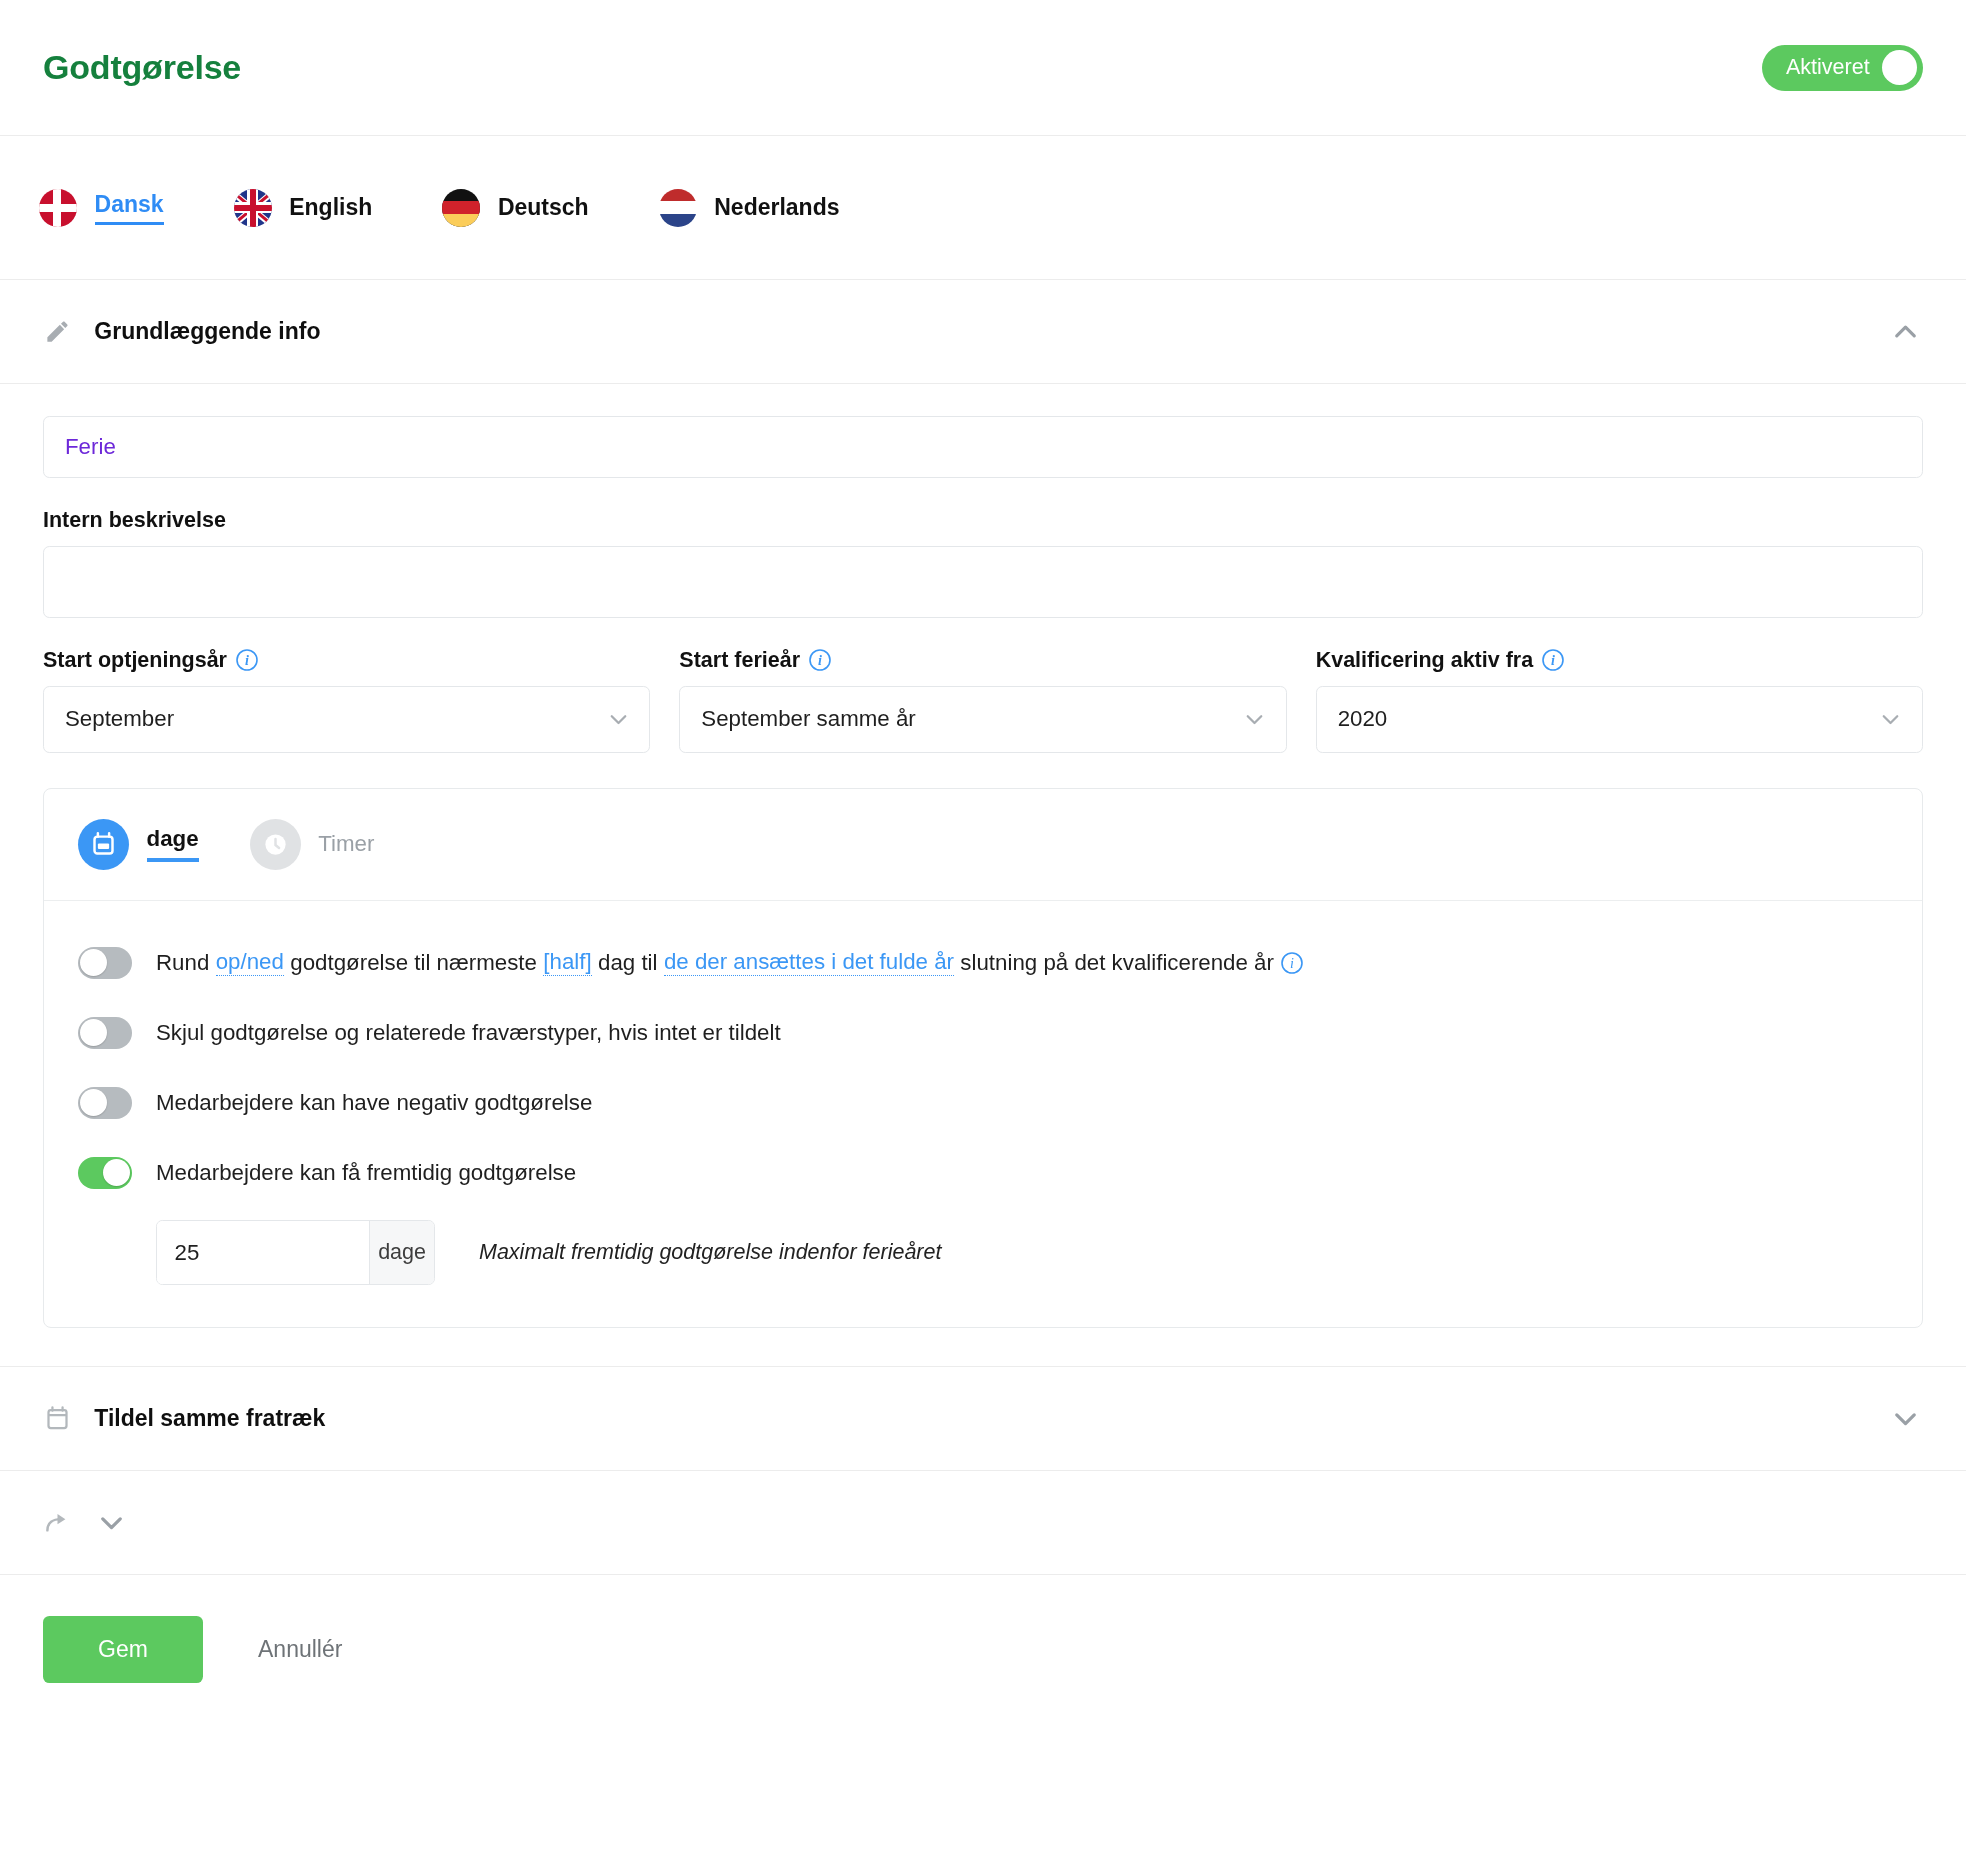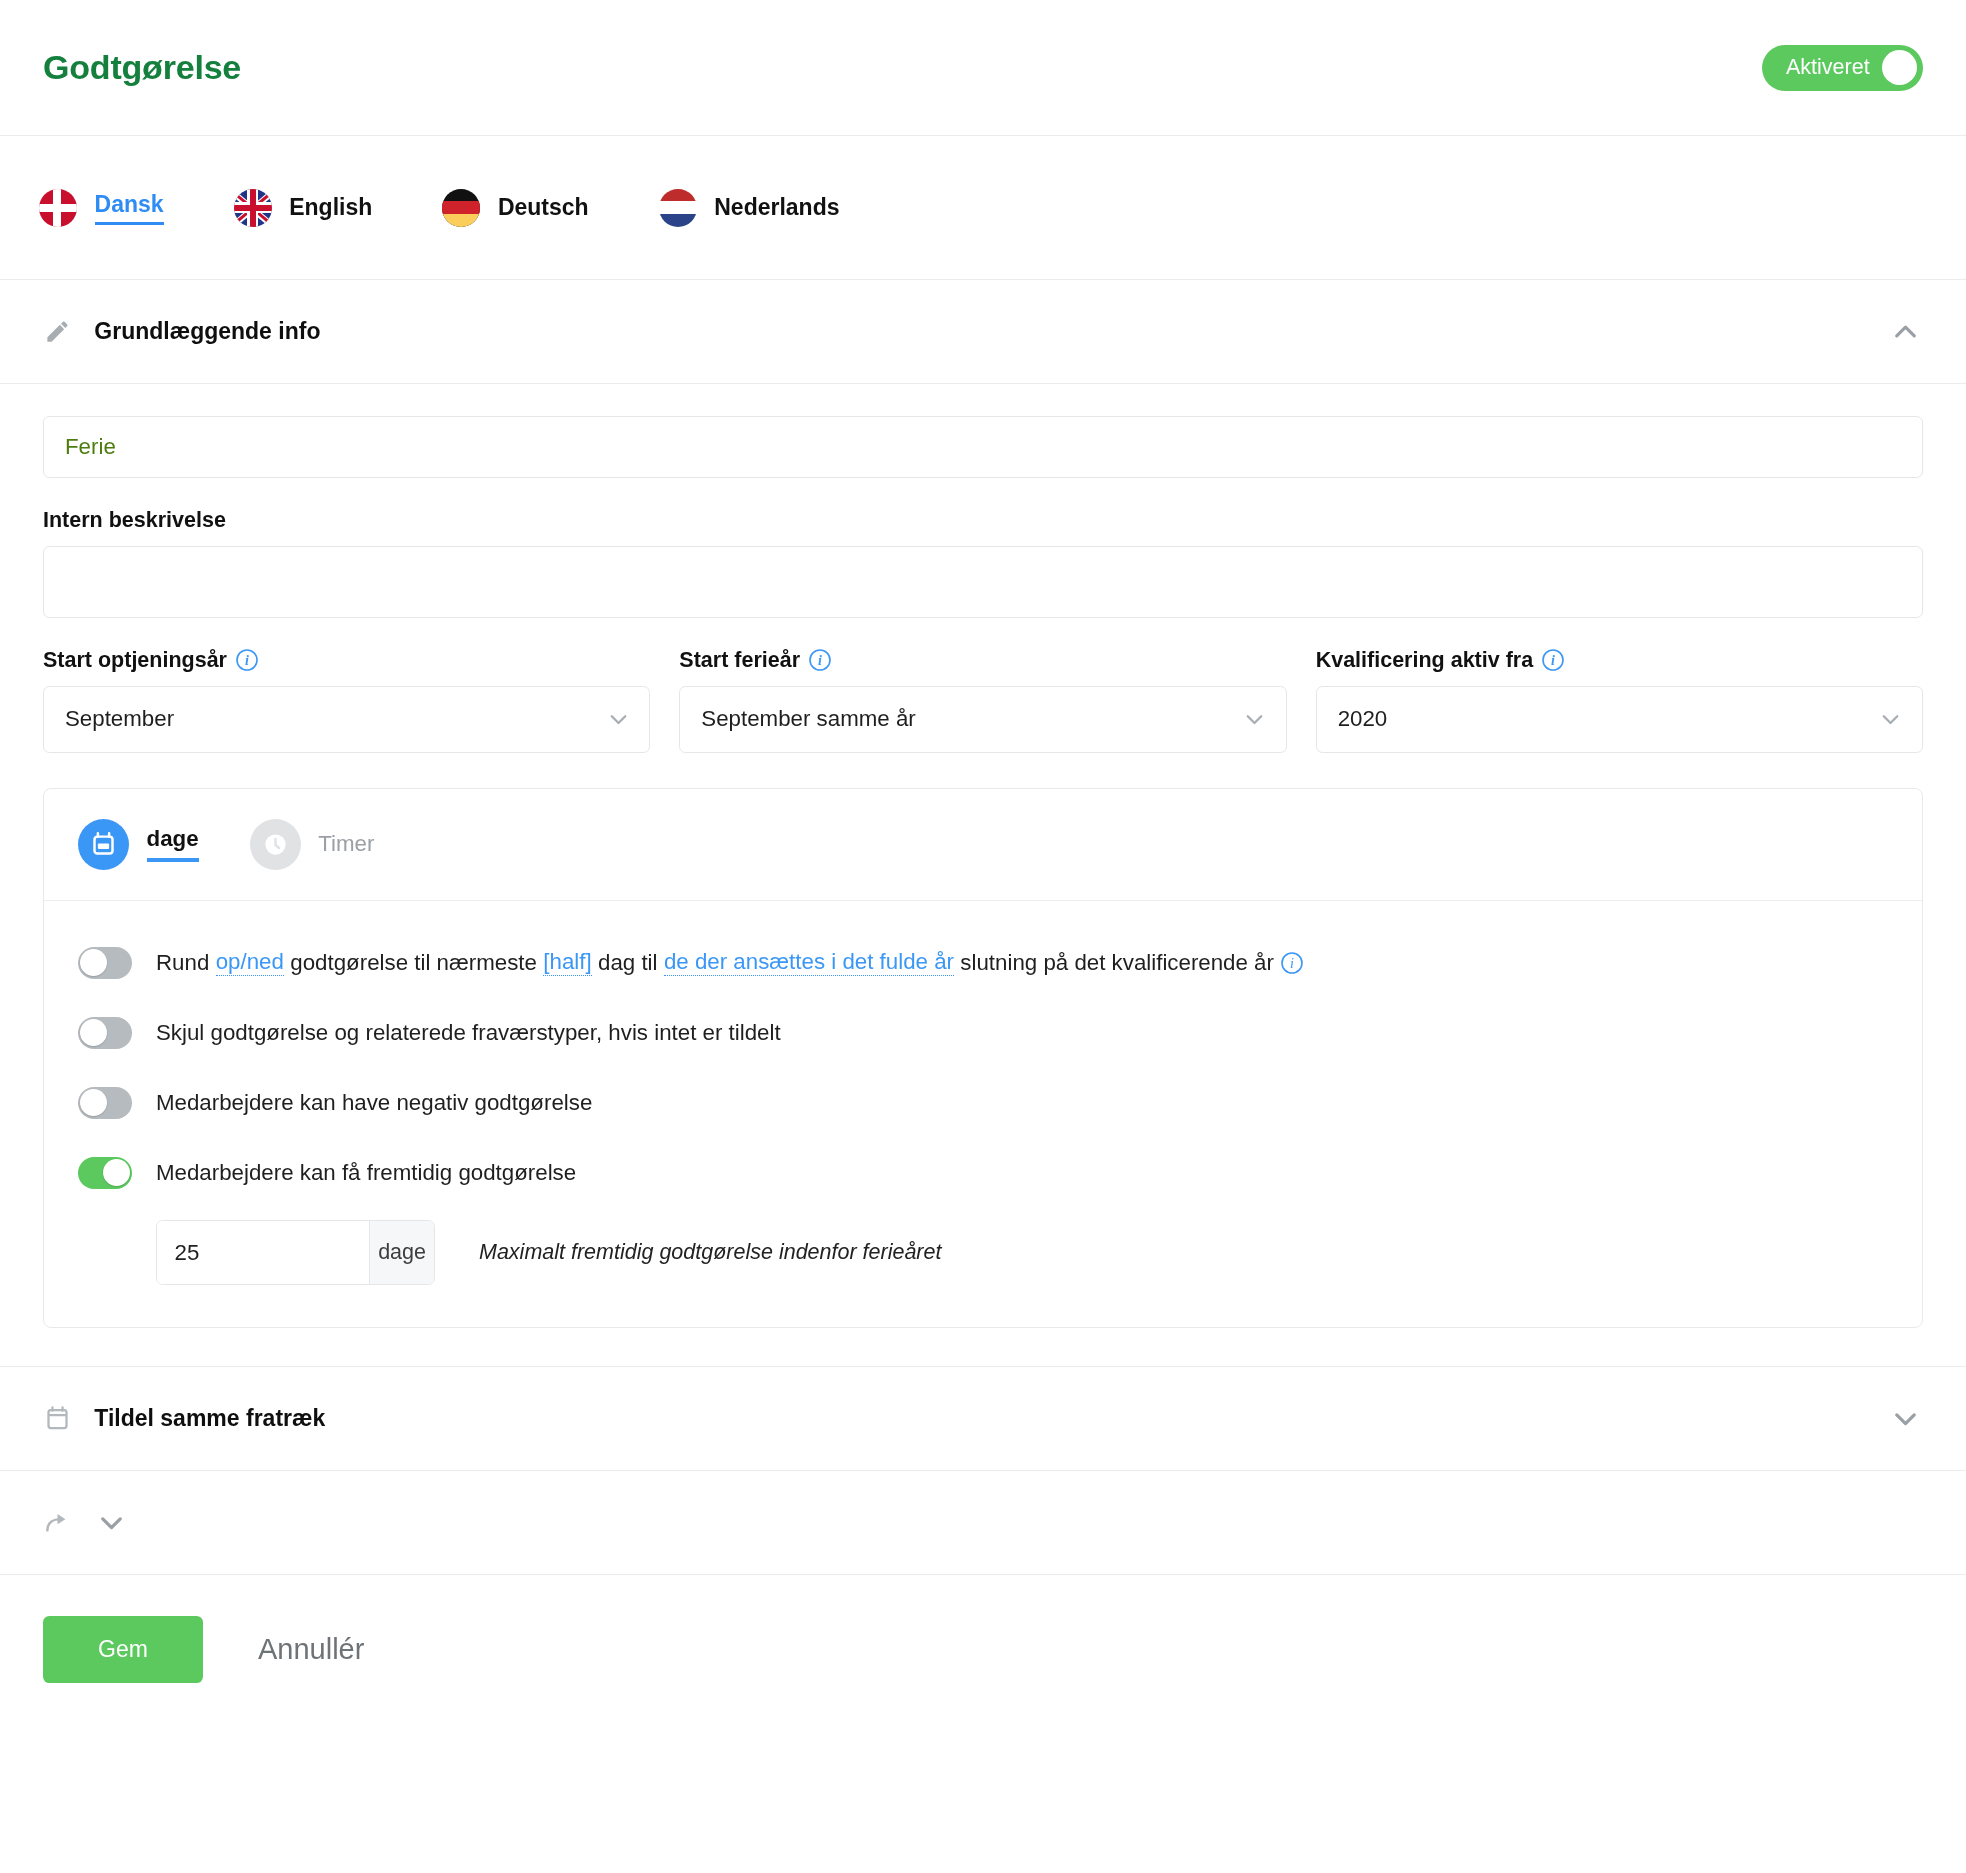--- a/index.html
+++ b/index.html
@@ -192,21 +192,21 @@
   .info-icon { width: 24px; height: 24px; flex: 0 0 auto; }
 
   .txtinput {
     width: 100%;
     height: 62px;
     border: 1.6px solid #e4e7ea;
     border-radius: 6.4px;
     background: #ffffff;
     font-size: 22.3px;
     font-family: "Liberation Sans", sans-serif;
-    color: #4d7c0f;
+    color: #6d28d9;
     padding: 0 21px;
     outline: none;
   }
   .txtinput.tall { height: 72px; }
   .mb38 { margin-bottom: 30px; }
 
   .row3 {
     display: flex;
     gap: 29px;
     margin-bottom: 35px;
@@ -338,21 +338,21 @@
     border-radius: 6.4px;
     width: 160px; height: 67px;
     font-size: 23px;
     font-family: "Liberation Sans", sans-serif;
     cursor: pointer;
   }
   .btn-cancel {
     background: transparent;
     border: none;
     color: #6e7377;
-    font-size: 29px;
+    font-size: 23px;
     font-family: "Liberation Sans", sans-serif;
     cursor: pointer;
   }
 </style>
 </head>
 <body>
 
 <div class="page-header">
   <div class="page-title">Godtgørelse</div>
   <div class="enabled-pill">

